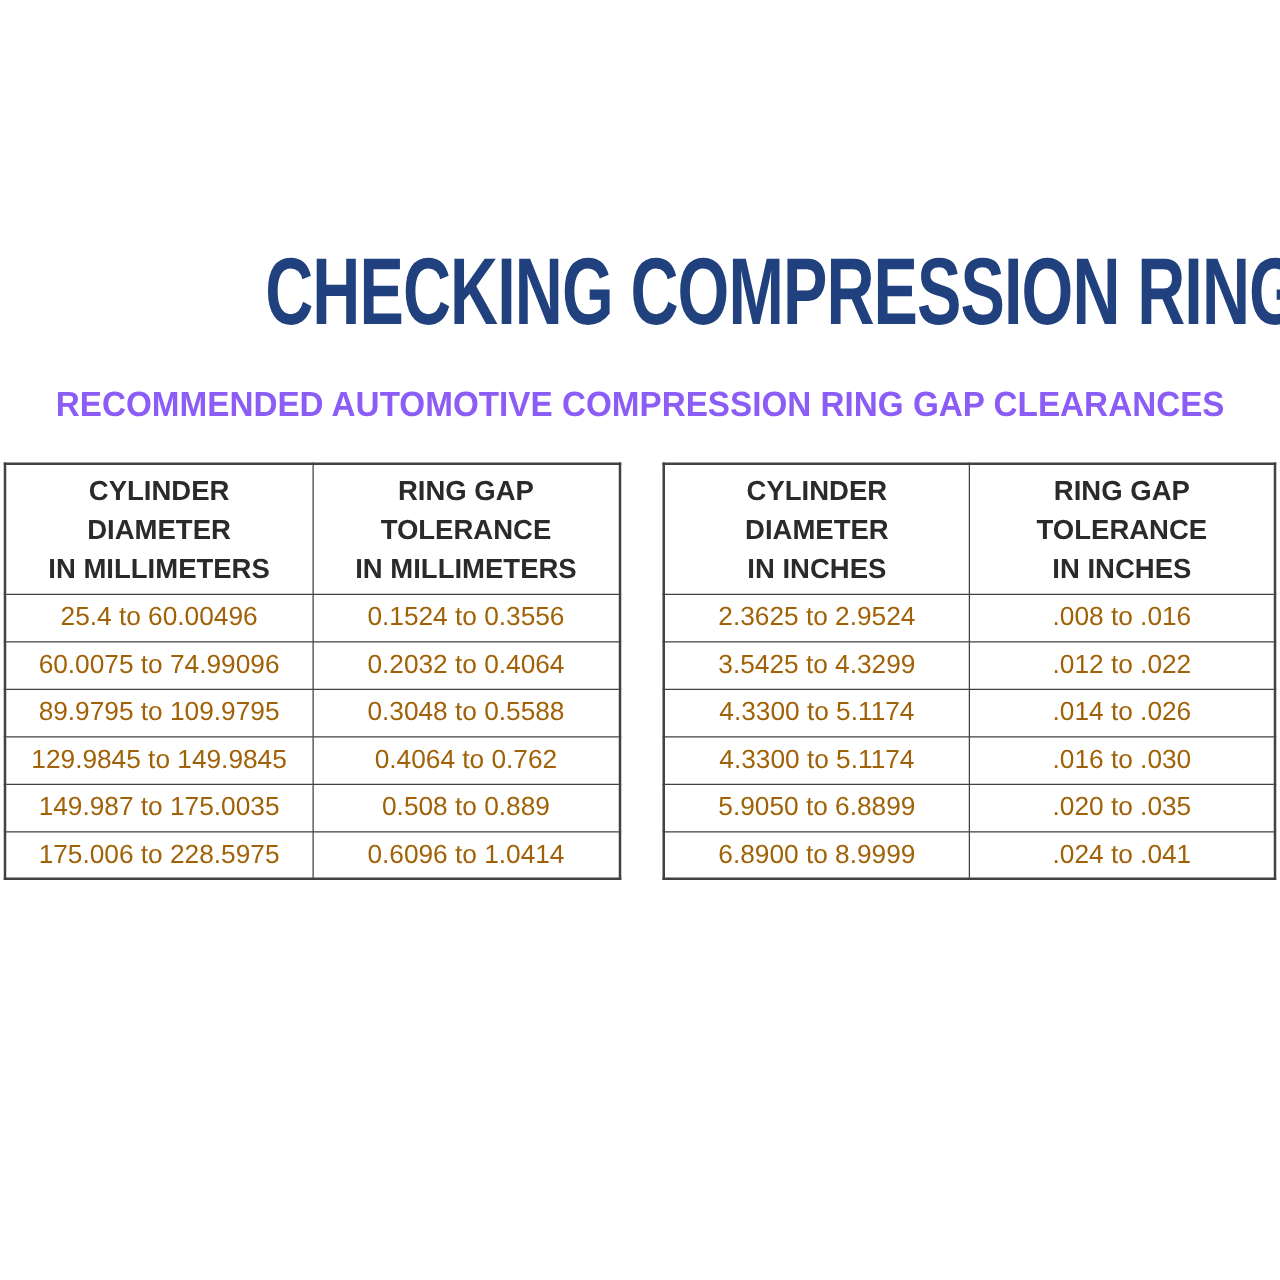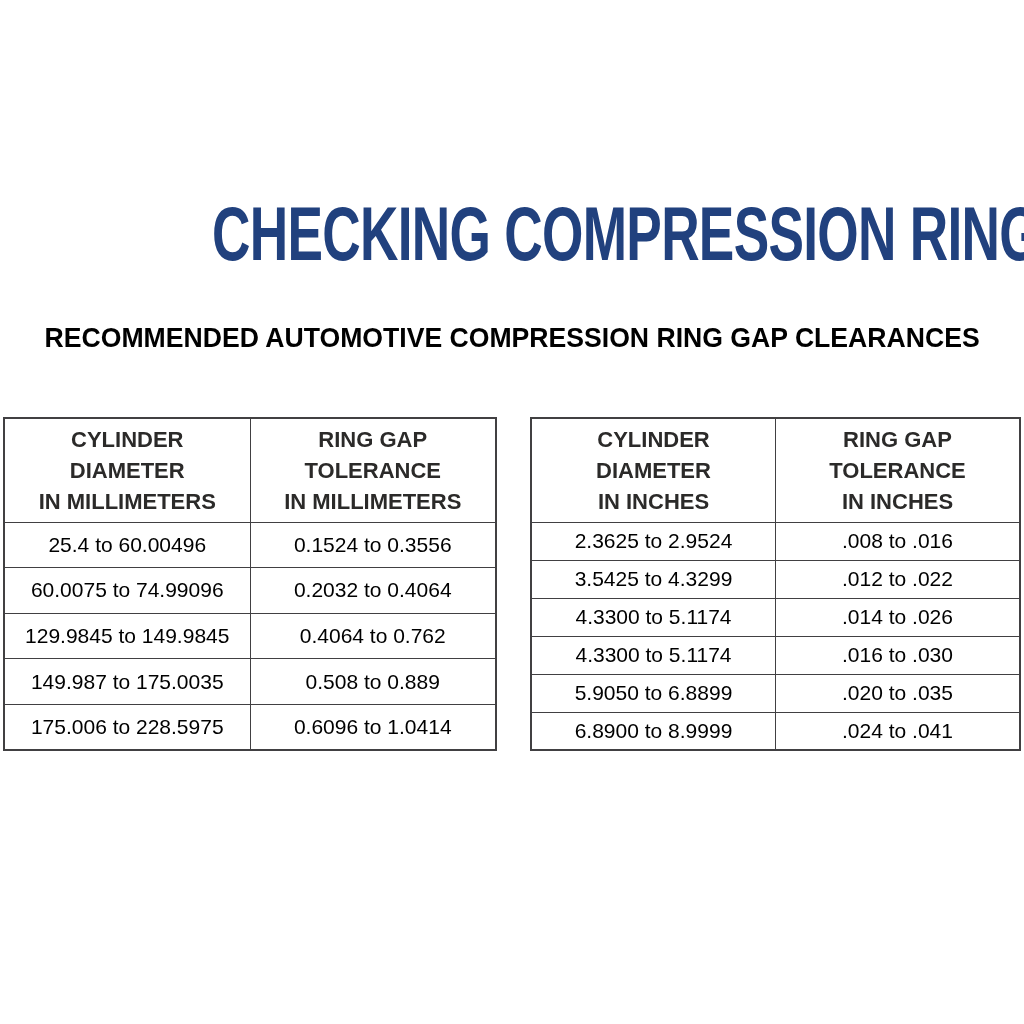--- a/index.html
+++ b/index.html
@@ -26,35 +26,35 @@
     line-height: 1;
     white-space: nowrap;
   }
   .title .squeeze {
     display: inline-block;
     transform: scaleX(0.70);
     transform-origin: 50% 50%;
     letter-spacing: -1px;
   }
   .subtitle {
-    margin-top: 52px;
+    margin-top: 38px;
     text-align: center;
-    color: #000000;
+    color: #8b5cf6;
     font-weight: 700;
     font-size: 28px;
     line-height: 1;
     white-space: nowrap;
   }
   .subtitle .squeeze {
     display: inline-block;
     transform: scaleX(0.95);
     transform-origin: 50% 50%;
   }
   .tables-wrap {
-    margin-top: 65px;
+    margin-top: 32px;
     padding: 0 3px;
     display: flex;
     justify-content: space-between;
   }
   table.ring-table {
     border-collapse: collapse;
     border: 2.5px solid #414042;
     table-layout: fixed;
   }
   table.ring-table.mm { width: 494px; }
@@ -70,21 +70,21 @@
     font-size: 22px;
     font-weight: 700;
     color: #2b2a29;
     line-height: 31px;
     width: 50%;
   }
   table.ring-table td {
     height: 38px;
     font-size: 21px;
     font-weight: 400;
-    color: #000000;
+    color: #a16207;
   }
 </style>
 </head>
 <body>
 
 <div class="page">
 
   <div class="title">
     <span class="squeeze">CHECKING COMPRESSION RING GAPS</span>
   </div>
@@ -111,20 +111,24 @@
         </tr>
       </thead>
       <tbody>
         <tr>
           <td>25.4 to 60.00496</td>
           <td>0.1524 to 0.3556</td>
         </tr>
         <tr>
           <td>60.0075 to 74.99096</td>
           <td>0.2032 to 0.4064</td>
+        </tr>
+        <tr>
+          <td>89.9795 to 109.9795</td>
+          <td>0.3048 to 0.5588</td>
         </tr>
         <tr>
           <td>129.9845 to 149.9845</td>
           <td>0.4064 to 0.762</td>
         </tr>
         <tr>
           <td>149.987 to 175.0035</td>
           <td>0.508 to 0.889</td>
         </tr>
         <tr>

